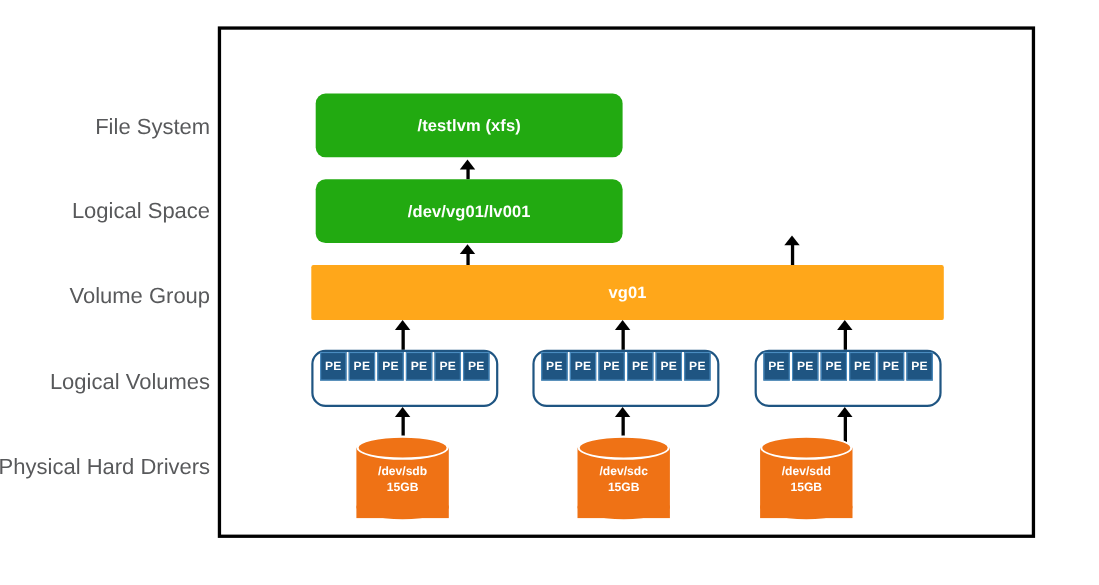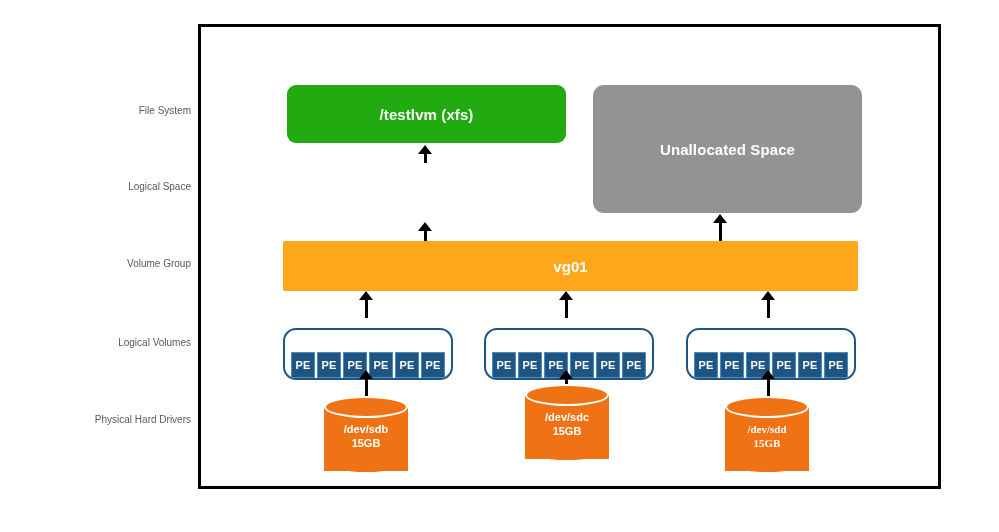--- a/index.html
+++ b/index.html
@@ -28,21 +28,21 @@
     border: 3px solid #000000;
     box-sizing: border-box;
   }
 
   
   .row-label {
     position: absolute;
     right: 808px;              
     text-align: left;
     color: #58595b;
-    font-size: 10px;
+    font-size: 20px;
     font-family: "Liberation Sans", sans-serif;
     white-space: nowrap;
     line-height: 1;
   }
 
   
   .box {
     position: absolute;
     box-sizing: border-box;
     display: flex;
@@ -59,23 +59,22 @@
   .box-orange { background: #ffa71a; border-radius: 2px; }
 
   
   .pv-container {
     position: absolute;
     box-sizing: border-box;
     border: 2.5px solid #1f5582;
     border-radius: 13px;
     background: #ffffff;
     display: flex;
-    align-items: flex-end;
+    align-items: flex-start;
     justify-content: center;
-    margin-top: 10px;
   }
   .pe-strip {
     display: flex;
     gap: 2px;
   }
   .pe {
     width: 24px;
     height: 26px;
     background: #1f5582;
     border: 1.5px solid #4a8cc0;
@@ -170,29 +169,29 @@
   <div class="row-label" style="top:259px;margin-left:46px;">Volume Group</div>
   <div class="row-label" style="top:338px;">Logical Volumes</div>
   <div class="row-label" style="top:415px;padding-left:32px;">Physical Hard Drivers</div>
 
   <div class="frame"></div>
 
   <div class="box box-green" style="left:287px; top:85px; width:279px; height:58px;">
     <span>/testlvm (xfs)</span>
   </div>
 
-  <div class="box box-gray" style="left:593px; top:85px; width:269px; height:128px;">
-    <span>Unallocated Space</span>
-  </div>
 
   <div class="arrow" style="left:418px; top:145px; height:18px;">
     <div class="arrow-head"></div>
     <div class="arrow-shaft"></div>
   </div>
 
+  <div class="box box-green" style="left:287px; top:163px; width:279px; height:58px;">
+    <span>/dev/vg01/lv001</span>
+  </div>
 
   <div class="arrow" style="left:418px; top:222px; height:19px;">
     <div class="arrow-head"></div>
     <div class="arrow-shaft"></div>
   </div>
 
   <div class="arrow" style="left:713px; top:214px; height:27px;">
     <div class="arrow-head"></div>
     <div class="arrow-shaft"></div>
   </div>
@@ -263,31 +262,31 @@
   <div class="cylinder" style="left:324px; top:396px;">
     <div class="cyl-bottom"></div>
     <div class="cyl-body"></div>
     <div class="cyl-top"></div>
     <div class="cyl-label">
       <div>/dev/sdb</div>
       <div>15GB</div>
     </div>
   </div>
 
-  <div class="cylinder" style="left:525px; top:384px;">
+  <div class="cylinder" style="left:525px; top:396px;">
     <div class="cyl-bottom"></div>
     <div class="cyl-body"></div>
     <div class="cyl-top"></div>
     <div class="cyl-label">
       <div>/dev/sdc</div>
       <div>15GB</div>
     </div>
   </div>
 
-  <div class="cylinder" style="left:725px; top:396px;font-family:Liberation Serif, serif;">
+  <div class="cylinder" style="left:691px; top:396px;">
     <div class="cyl-bottom"></div>
     <div class="cyl-body"></div>
     <div class="cyl-top"></div>
     <div class="cyl-label">
       <div>/dev/sdd</div>
       <div>15GB</div>
     </div>
   </div>
 
 </div>

